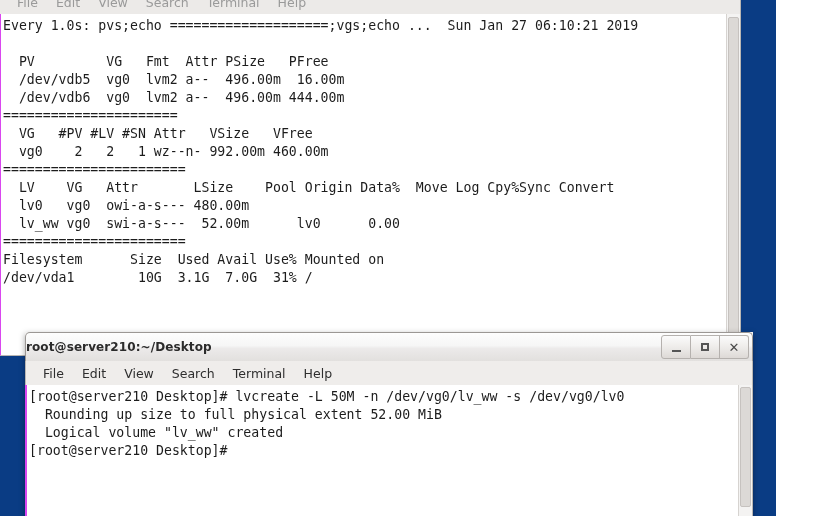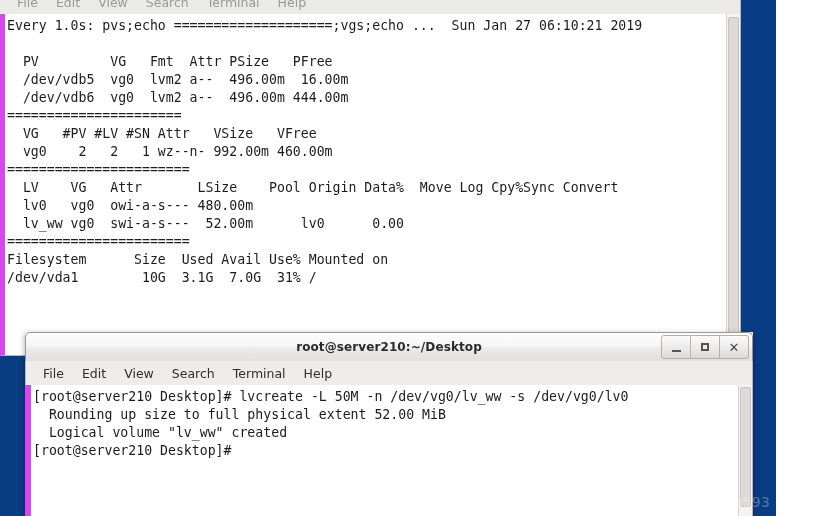--- a/index.html
+++ b/index.html
@@ -32,21 +32,20 @@
 
   .titlebar {
     height: 28px;
     background: linear-gradient(to bottom, #fdfdfd 0%, #f6f6f6 45%, #eceaea 55%, #e2e0de 100%);
     border: 1px solid #b9b6b3;
     border-bottom: none;
     border-top-left-radius: 5px;
     border-top-right-radius: 5px;
     display: flex;
     align-items: center;
-    justify-content: center;
     position: relative;
   }
   .titlebar-text {
     font-family: "DejaVu Sans", sans-serif;
     font-size: 12px;
     font-weight: bold;
     color: #2b2b2b;
     letter-spacing: 0.1px;
     user-select: none;
   }
@@ -119,21 +118,21 @@
     color: #2e2e2e;
     padding: 2px 9px;
     user-select: none;
     white-space: nowrap;
   }
   .menubar.inactive .menu-item { color: #9a9a9a; }
 
   
   .term-body {
     background: #ffffff;
-    border-left: 6px solid #d946ef;
+    border-left: 2px solid #d946ef;
     border-right: 1px solid #b9b6b3;
     border-bottom: 1px solid #b9b6b3;
     box-sizing: border-box;
     position: relative;
     overflow: hidden;
     display: flex;
   }
   .term-text {
     flex: 1 1 auto;
     font-family: "DejaVu Sans Mono", monospace;
@@ -271,15 +270,14 @@
       <div class="term-text">[root@server210 Desktop]# lvcreate -L 50M -n /dev/vg0/lv_ww -s /dev/vg0/lv0
   Rounding up size to full physical extent 52.00 MiB
   Logical volume "lv_ww" created
 [root@server210 Desktop]#</div>
       <div class="scrollbar">
         <div class="scroll-thumb" style="top:2px;height:118px;"></div>
       </div>
     </div>
   </div>
 
-  <div class="watermark">https://blog.csdn.net/weixin_42499593</div>
 
 </div>
 
 </body></html>

